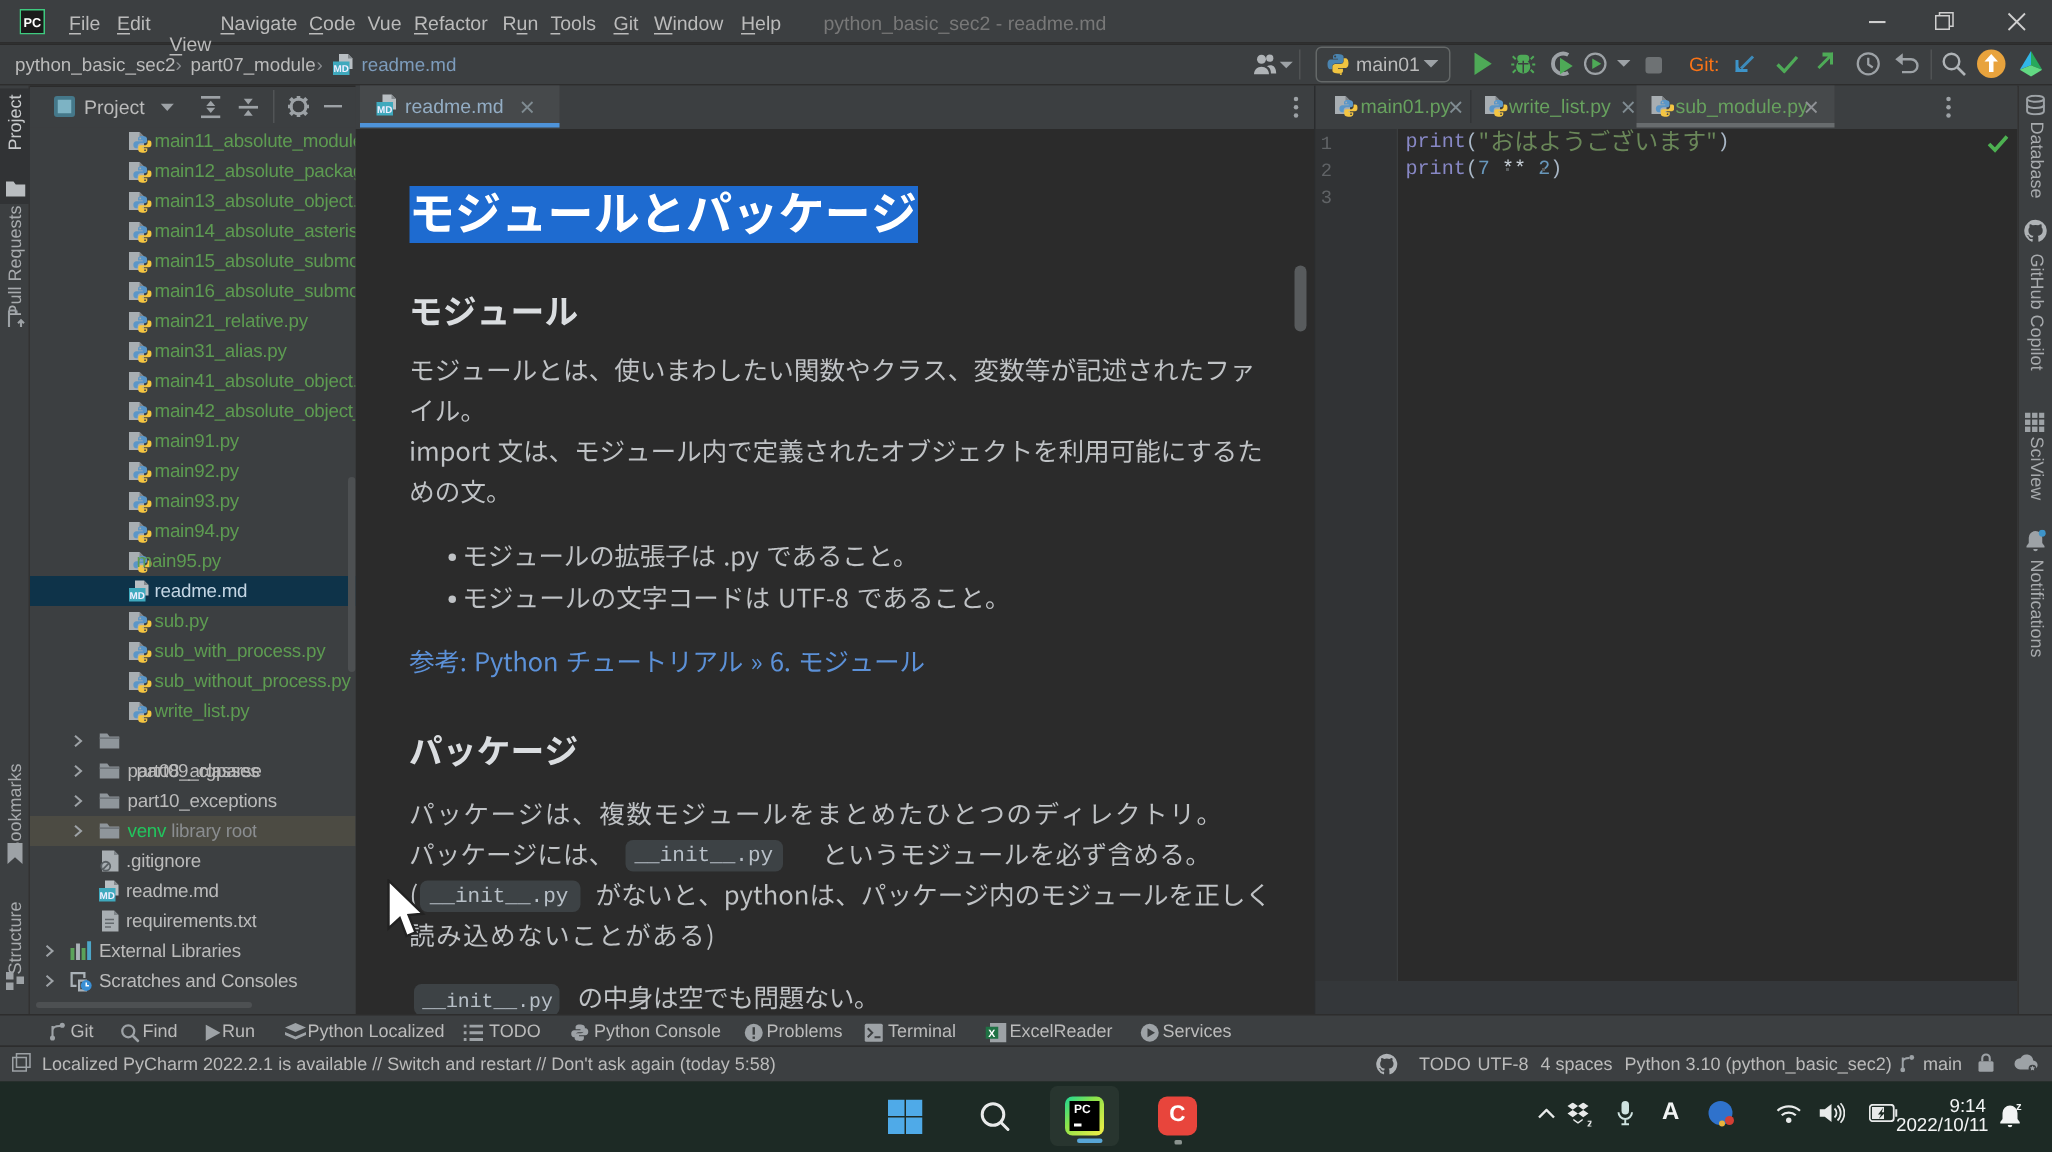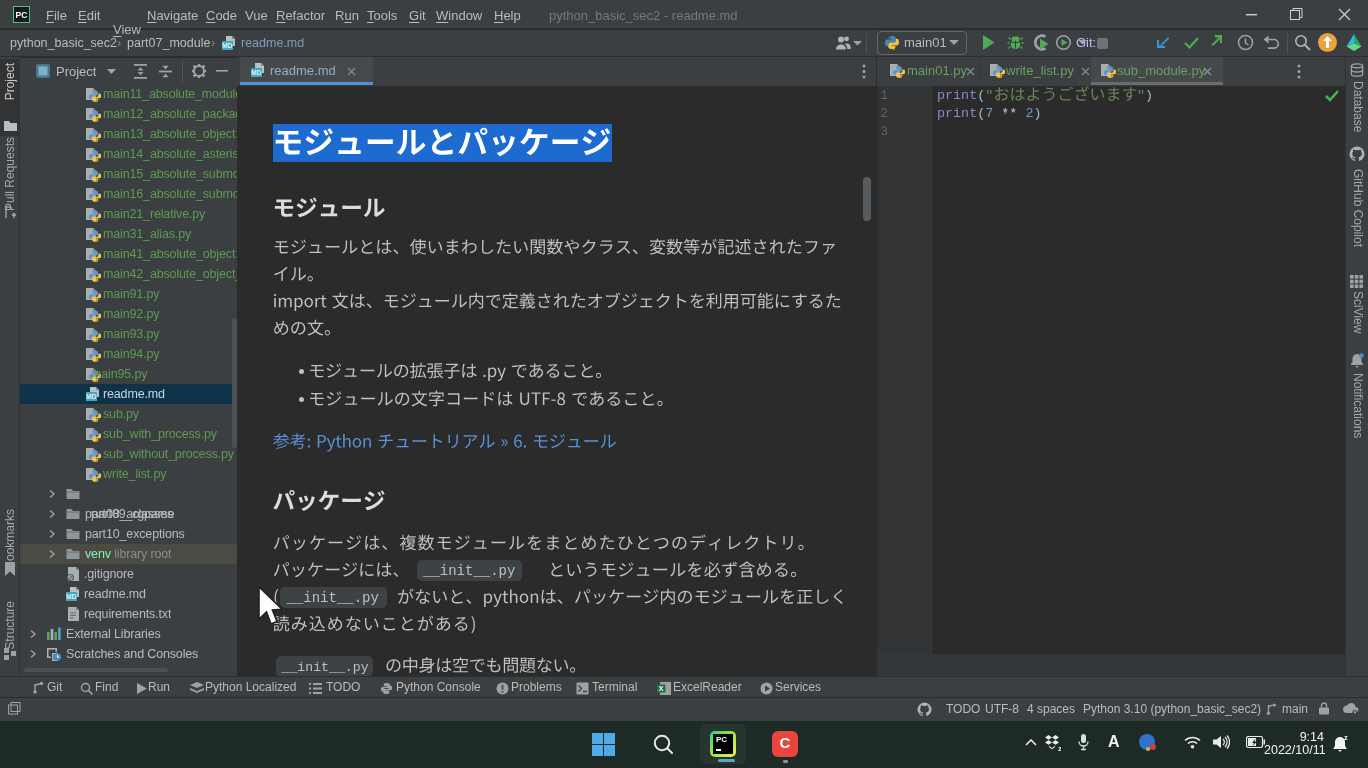--- a/index.html
+++ b/index.html
@@ -104,21 +104,21 @@
 <path fill="#4eaa57" d="M7 4.5l8.5 5.5L7 15.5z"></path>
     </svg>
     <svg class="ab" style="left:1056px;top:34px" width="17" height="17" viewBox="0 0 17 17">
 <circle cx="7.5" cy="8.5" r="6.8" fill="none" stroke="#9da2a6" stroke-width="1.5"></circle>
       <path fill="#4eaa57" d="M5.5 5l6 3.5-6 3.5z"></path>
     </svg>
     <svg class="ab" style="left:1078px;top:40px" width="9" height="5" viewBox="0 0 9 5">
       <path fill="#9da2a6" d="M0 0l4.5 4.5L9 0z"></path>
     </svg>
     <div class="ab" style="left:1097px;top:38px;width:11px;height:11px;background:#6e7274;border-radius:2px"></div>
-    <span class="ab" style="left:1076px;top:35px;font-size:13px;color:#c4b5fd">Git:</span>
+    <span class="ab" style="left:1126px;top:35px;font-size:13px;color:#f97316">Git:</span>
     <svg class="ab" style="left:1156px;top:35px" width="14" height="14" viewBox="0 0 14 14">
       <g fill="#3d94c9">
         <path d="M1 13V5h2v6h6v2z"></path>
         <path d="M4 10L12 2l1.4 1.4-8 8z" opacity=".9"></path>
         <path d="M1 13l4-1.2L2.2 9z"></path>
       </g>
     </svg>
     <svg class="ab" style="left:1184px;top:37px" width="15" height="12" viewBox="0 0 15 12">
       <path fill="none" stroke="#4eaa57" stroke-width="2.2" d="M1 6l4.5 4.5L14 1"></path>
     </svg>
@@ -392,20 +392,21 @@
     <span class="bbi" style="left:673px">ExcelReader</span>
     <svg class="ab bz" style="left:760px;top:682px" width="13" height="13" viewBox="0 0 13 13">
       <circle cx="6.5" cy="6.5" r="6" fill="#9da2a6"></circle>
       <path fill="#3c3f41" d="M5 3.5l5 3-5 3z"></path>
     </svg>
     <span class="bbi" style="left:775px">Services</span>
     <svg class="ab bz" style="left:8px;top:702px" width="13" height="13" viewBox="0 0 13 13">
       <rect x="3" y="0.5" width="9" height="9" fill="none" stroke="#9da2a6"></rect>
       <rect x="0.5" y="3" width="9" height="9" fill="none" stroke="#9da2a6"></rect>
     </svg>
+    <span class="sbt" style="left:28px">Localized PyCharm 2022.2.1 is available // Switch and restart // Don't ask again (today 5:58)</span>
     <svg class="ab bz" style="left:917px;top:702px" width="15" height="15" viewBox="0 0 16 16">
       <path fill="#afb3b6" d="M8 .5a7.5 7.5 0 0 0-2.4 14.6c.4.1.5-.2.5-.4v-1.4c-2.1.5-2.5-1-2.5-1-.3-.9-.8-1.1-.8-1.1-.7-.5 0-.5 0-.5.8.1 1.2.8 1.2.8.7 1.2 1.8.9 2.2.7a1.6 1.6 0 0 1 .5-1c-1.7-.2-3.4-.8-3.4-3.7 0-.8.3-1.5.8-2-.1-.2-.3-1 .1-2 0 0 .6-.2 2 .7a7 7 0 0 1 3.7 0c1.4-.9 2-.7 2-.7.4 1 .2 1.8.1 2 .5.5.8 1.2.8 2 0 2.9-1.8 3.5-3.4 3.7.3.2.5.7.5 1.4v2.1c0 .2.1.5.5.4A7.5 7.5 0 0 0 8 .5z"></path>
     </svg>
     <span class="sbt" style="left:946px">TODO</span>
     <span class="sbt" style="left:985px">UTF-8</span>
     <span class="sbt" style="left:1027px">4 spaces</span>
     <span class="sbt" style="left:1083px">Python 3.10 (python_basic_sec2)</span>
     <svg class="ab bz" style="left:1266px;top:703px" width="11" height="12" viewBox="0 0 11 12">
       <g fill="none" stroke="#9da2a6" stroke-width="1.3">
         <path d="M2.5 2v8M2.5 5c0-1.8 1.8-2.7 4.5-2.7"></path>
@@ -657,21 +658,21 @@
       </svg>
       <div class="trtxt" style="left:65px;top:439px">part10_exceptions</div>
       <div class="ab" style="left:0px;top:459px;width:217px;height:20px;background:#4c4b43"></div>
       <svg class="ab" style="left:27px;top:464px" width="10" height="10" viewBox="0 0 10 10">
         <path fill="none" stroke="#9da2a6" stroke-width="1.4" d="M3 1.5 L7 5 L3 8.5"></path>
       </svg>
       <svg class="ab" style="left:45px;top:461px" width="16" height="16" viewBox="0 0 16 16">
 <path fill="#8f969b" d="M1.5 3h5l1.5 2h6.5v8h-13z"></path>
         <path fill="#70767b" d="M1.5 5.5h13v1.2h-13z"></path>
       </svg>
-      <div class="trtxt" style="left:65px;top:459px"><span style="color:#86efac">venv</span> <span style="color:#8a8d90">library root</span></div>
+      <div class="trtxt" style="left:65px;top:459px"><span style="color:#22c55e">venv</span> <span style="color:#8a8d90">library root</span></div>
       <svg class="ab" style="left:45px;top:481px" width="16" height="16" viewBox="0 0 16 16">
 <path fill="#a8aeb2" d="M3 1h8l3 3v11H3z"></path>
         <path fill="#7e8488" d="M11 1l3 3h-3z"></path>
 <circle cx="5.5" cy="11.5" r="3" fill="none" stroke="#595f63" stroke-width="1.2"></circle>
         <path stroke="#595f63" stroke-width="1.2" d="M3.6 13.6 L7.5 9.6"></path>
       </svg>
       <div class="trtxt" style="left:64px;top:479px">.gitignore</div>
       <svg class="ab" style="left:45px;top:501px" width="16" height="16" viewBox="0 0 16 16">
 <path fill="#b9bfc3" d="M5 1h6l3 3v7H5z"></path>
         <path fill="#83898d" d="M11 1l3 3h-3z"></path>

